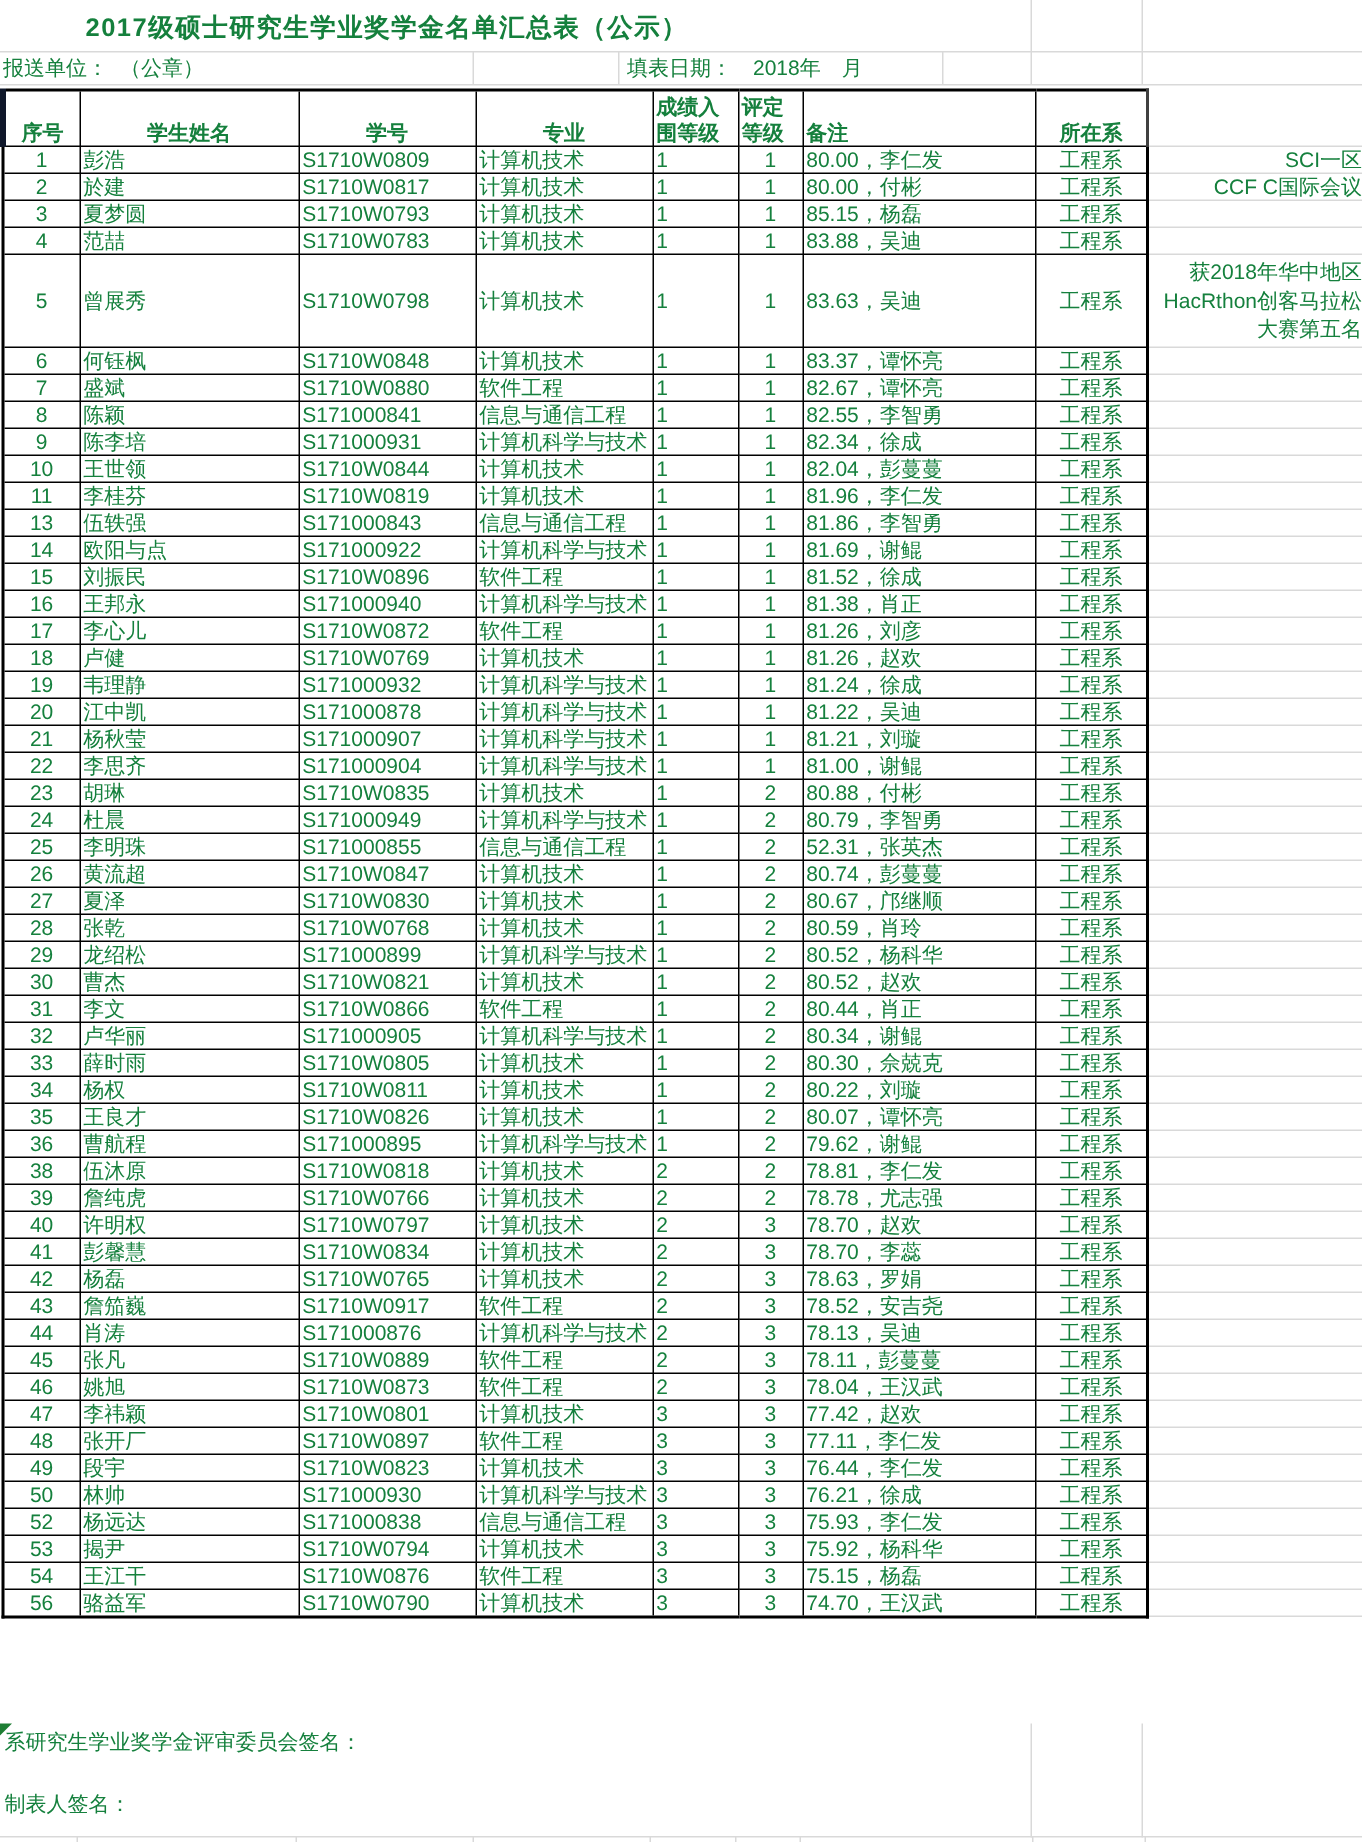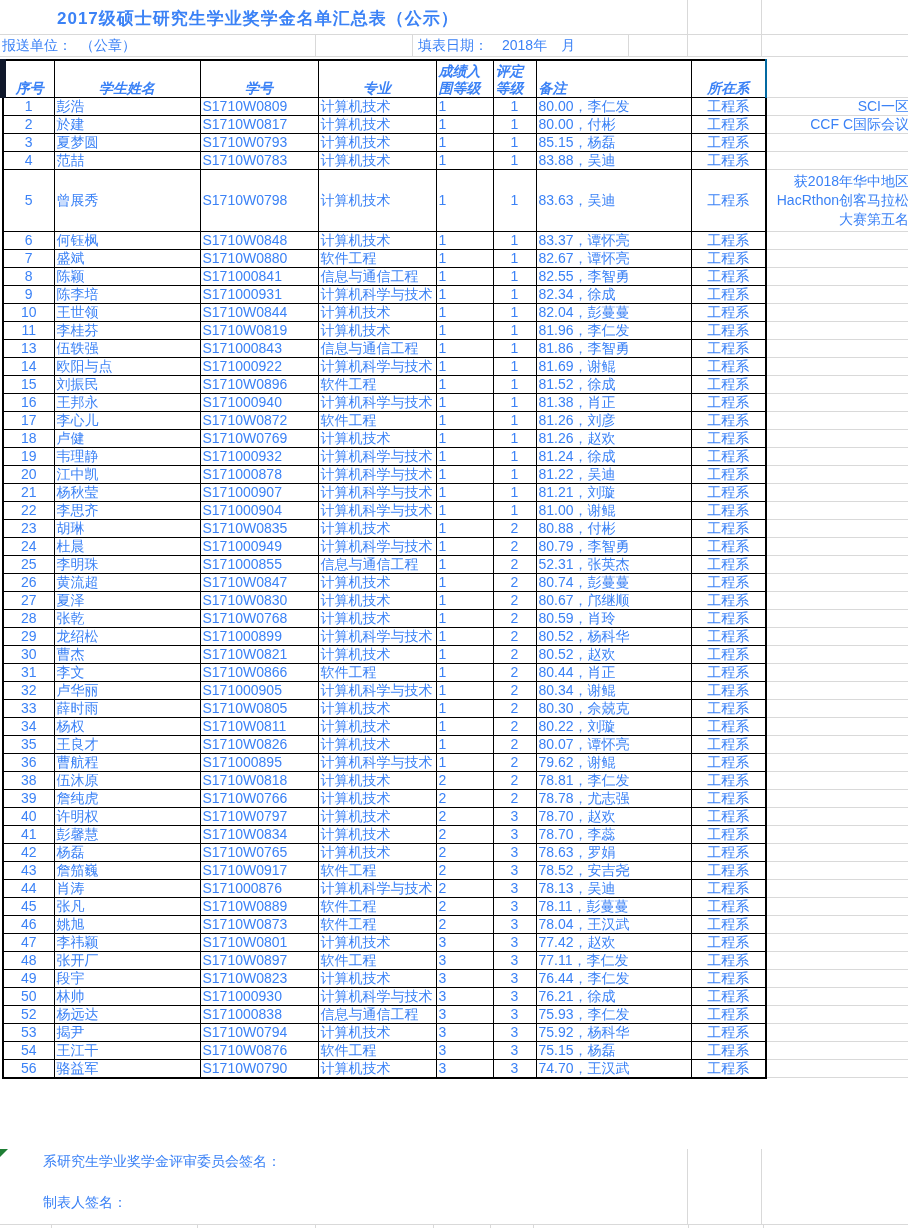--- a/index.html
+++ b/index.html
@@ -1,19 +1,19 @@
 <!DOCTYPE html>
 <html><head>
 <meta charset="utf-8">
 <style>
   * { margin:0; padding:0; box-sizing:border-box; }
   html,body { background:#fff; }
   .sheet {
     position:relative; width:908px; height:1228px; background:#ffffff;
-    font-family:"Liberation Sans", sans-serif; color:#3b82f6; overflow:hidden;
+    font-family:"Liberation Sans", sans-serif; color:#15803d; overflow:hidden;
   }
   .gridline { position:absolute; background:#d9d9d9; }
   .title {
     position:absolute; left:57px; top:7px; font-size:17px; font-weight:bold;
     letter-spacing:1px; white-space:nowrap;
   }
   .info-text { position:absolute; top:37px; font-size:14px; white-space:nowrap; }
   .pos-unit  { left:2px; }
   .pos-seal  { left:80px; }
   .pos-datel { left:418px; }
@@ -23,42 +23,41 @@
     position:absolute; left:0; top:59px; width:908px;
     border-collapse:collapse; table-layout:fixed;
   }
   table.main th, table.main td {
     font-size:14px; overflow:hidden; white-space:nowrap; padding:0 2px;
   }
   thead th {
     border:1px solid #000; border-top:2px solid #000;
     height:37px; font-weight:bold; vertical-align:bottom; padding-bottom:2px;
     line-height:17px;
-    font-style:italic;
   }
   thead th.wrap { white-space:normal; text-align:left; }
   thead th.h-remark { text-align:left; }
-  thead th.c0 { border-left:6px solid #0f172a; }
-  thead th.c7 { border-right:2px solid #0369a1;margin-top:12px; }
+  thead th.c0 { border-left:4px solid #0f172a; }
+  thead th.c7 { border-right:2px solid #404040;margin-top:12px; }
   thead th.c8, tbody td.c8 {
     border:none; border-bottom:1px solid #d9d9d9; background:#fff;
   }
   tbody tr { height:18px; }
   tbody tr.tall { height:62px; }
   tbody td { border:1px solid #000; line-height:17px; vertical-align:middle; }
   tbody td.c0 { text-align:center; border-left:2px solid #000; }
   tbody td.c1, tbody td.c2, tbody td.c3, tbody td.c4, tbody td.c6 { text-align:left; }
   tbody td.c5 { text-align:center; }
   tbody td.c7 { text-align:center; border-right:2px solid #000; }
   tbody td.c8 { text-align:right;margin-top:12px; }
   tbody tr.tall td.c8 { white-space:normal; line-height:19px; vertical-align:middle; }
   tbody tr:last-child td { border-bottom:2px solid #000; }
   tbody tr:last-child td.c8 { border-bottom:1px solid #d9d9d9; }
 
-  .footer-text { position:absolute; font-size:14px; white-space:nowrap;margin-left:40px; }
+  .footer-text { position:absolute; font-size:14px; white-space:nowrap; }
   .pos-committee { left:3px; top:1153px; }
   .pos-preparer  { left:3px; top:1194px; }
   .comment-marker {
     position:absolute; left:0; top:1149px; width:0; height:0;
     border-top:8px solid #1e7e34; border-right:8px solid transparent;
   }
 </style>
 </head>
 <body>
 

